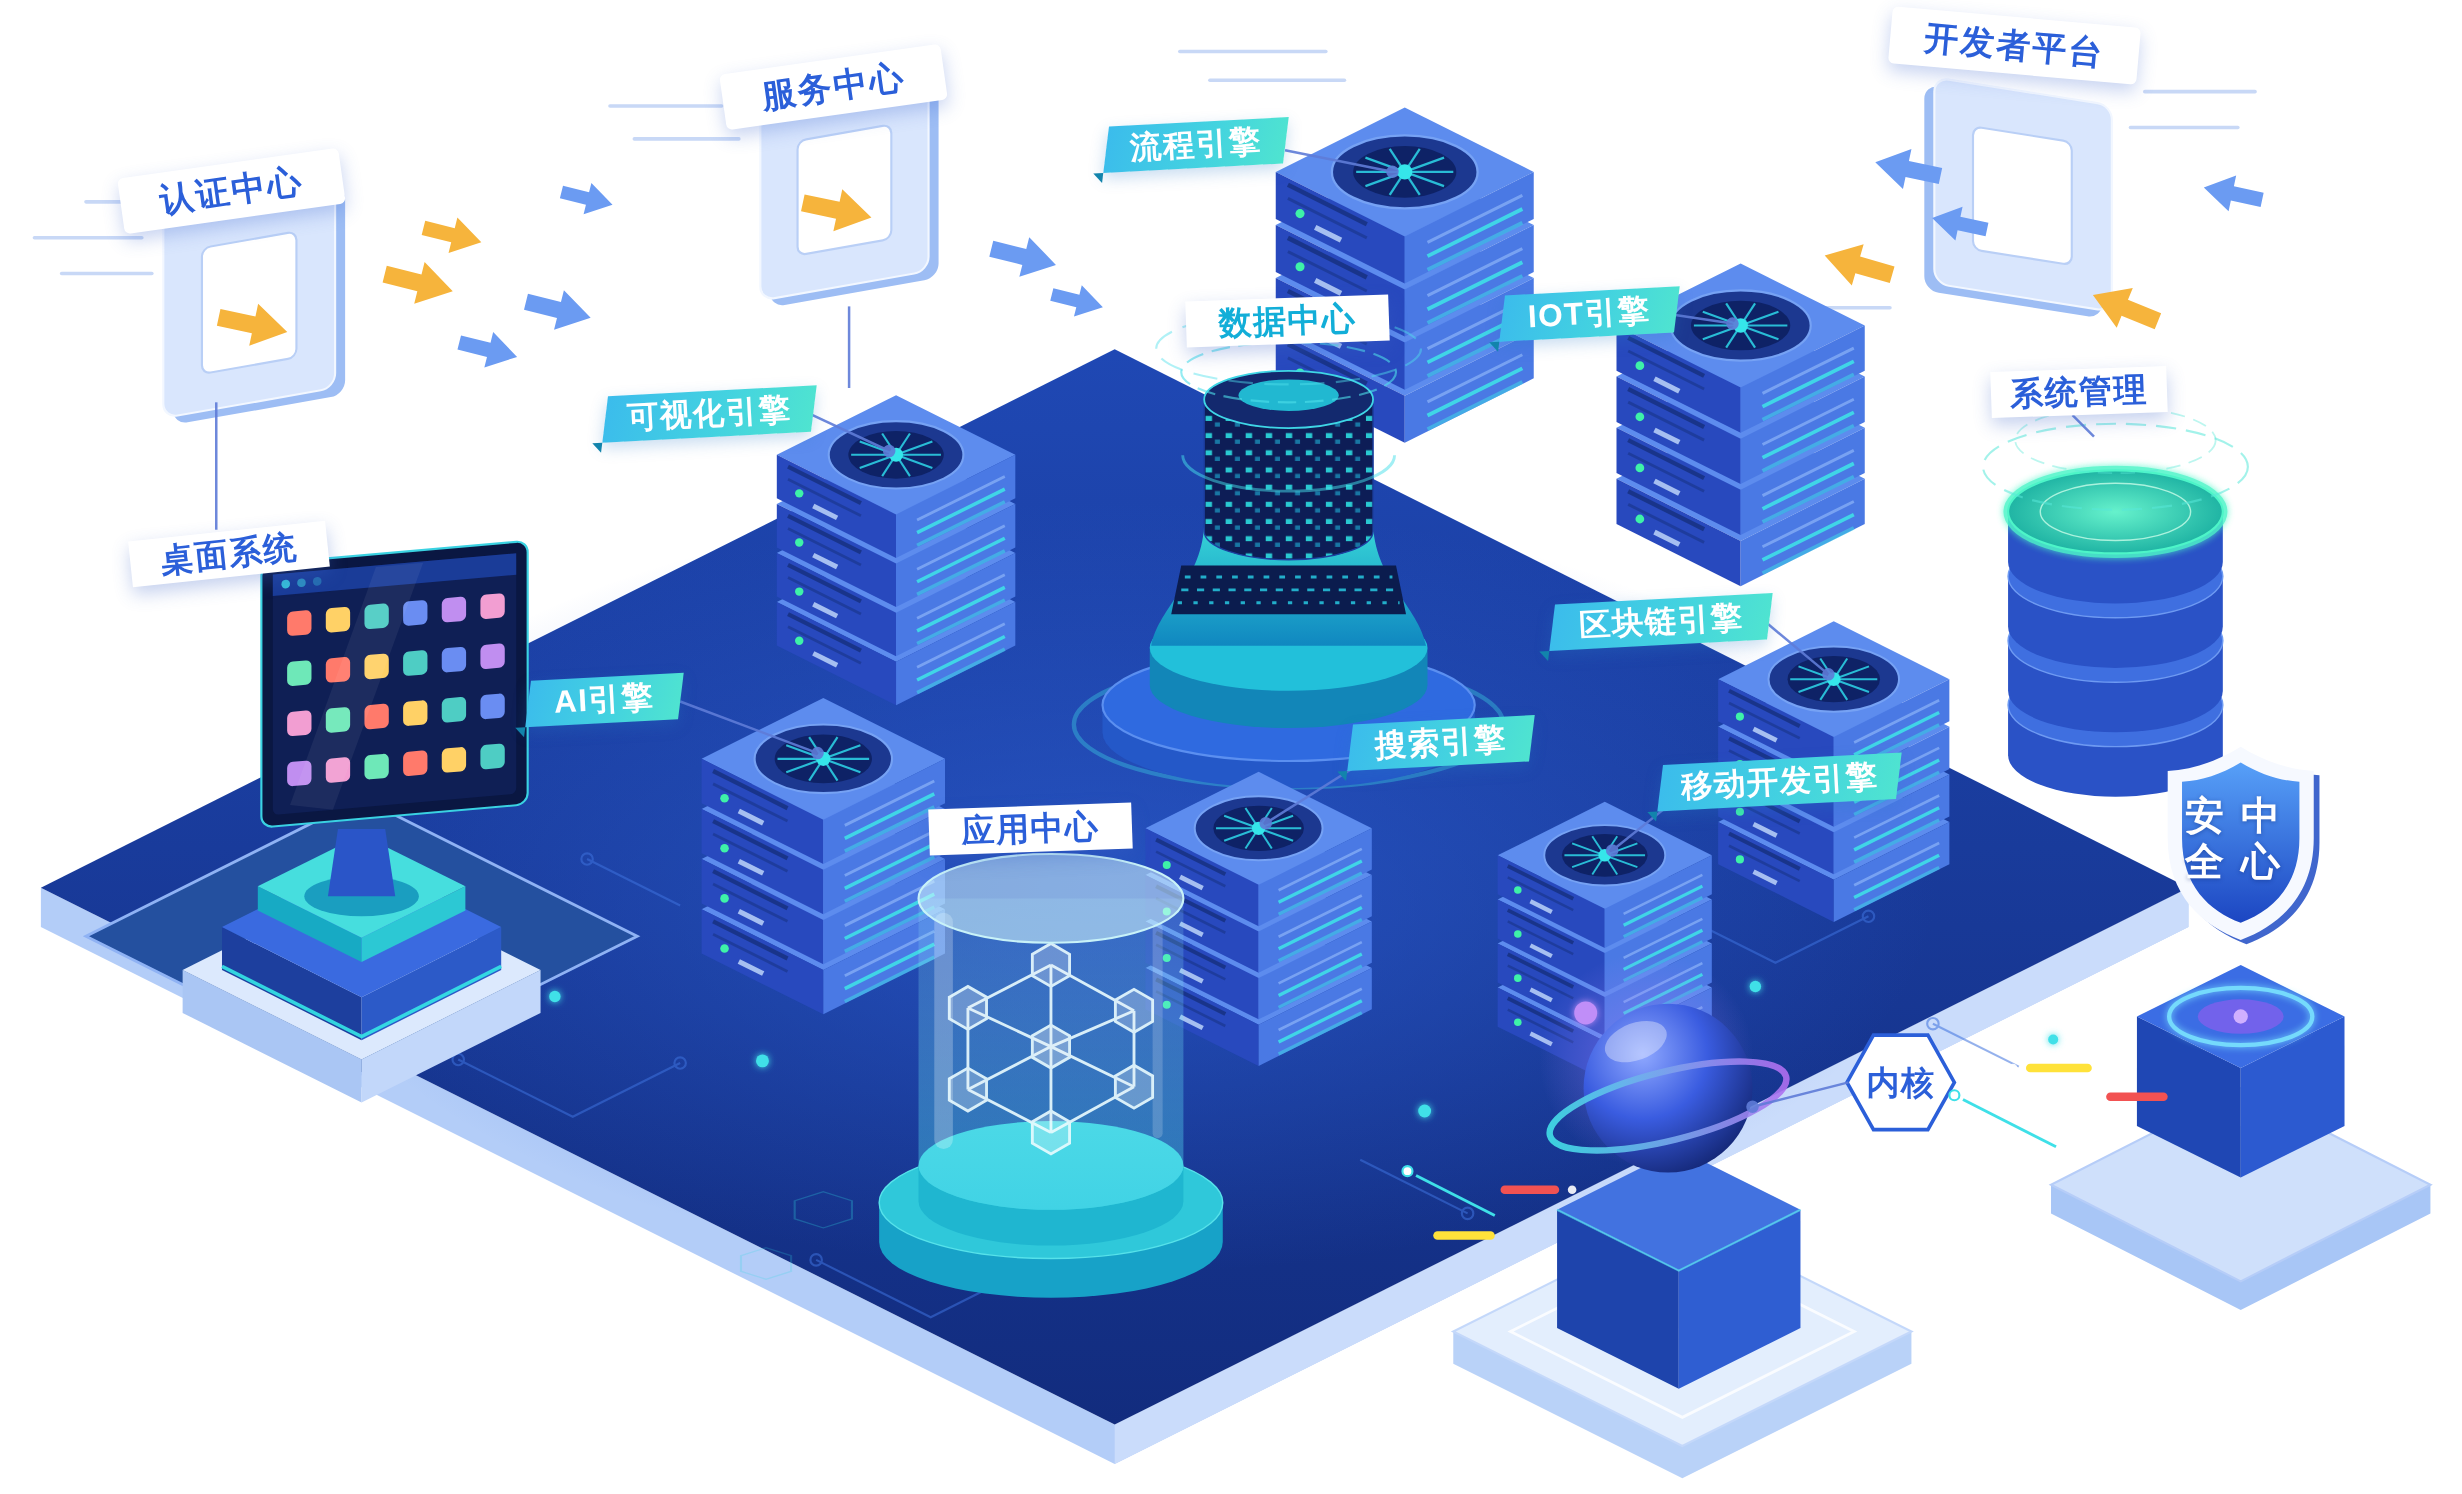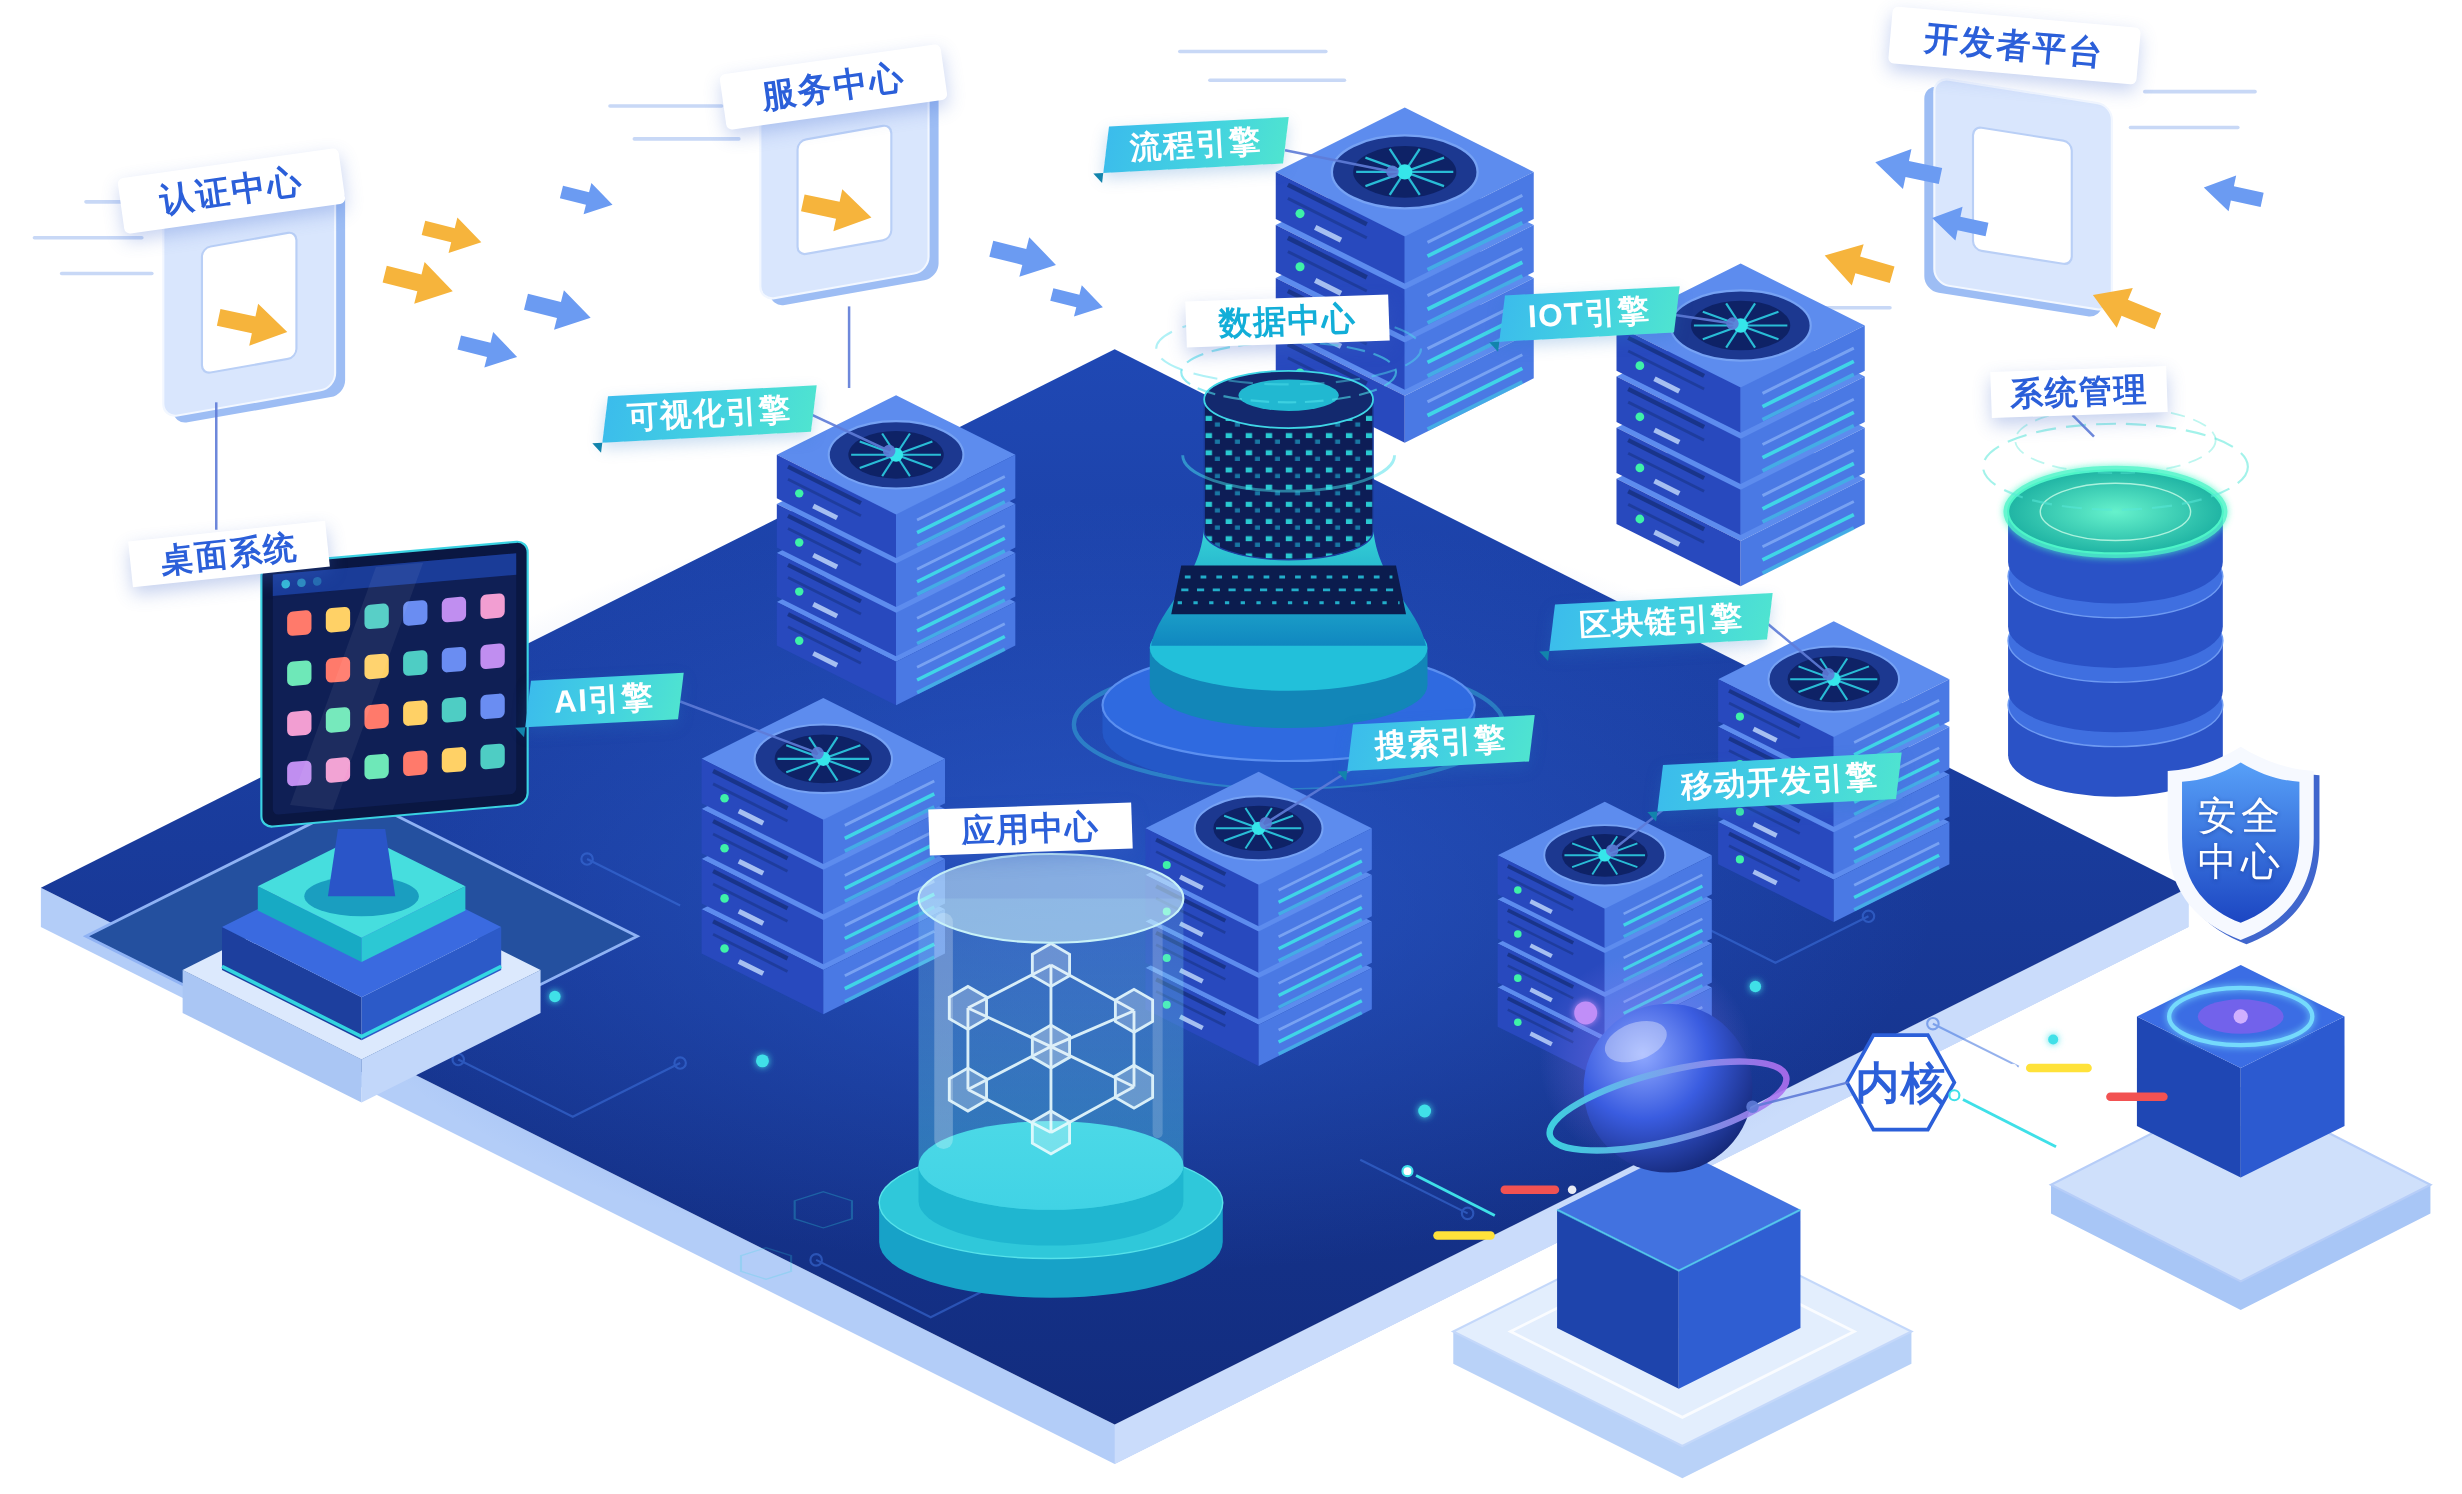--- a/index.html
+++ b/index.html
@@ -30,25 +30,25 @@
   .ribbon--white::after{display:none;}
   .ribbon--teal{color:#12aed8;}
   
   .banner{
     position:absolute;display:flex;align-items:center;justify-content:center;
     background:#ffffff;color:#2b5fd9;font-weight:bold;font-size:34px;letter-spacing:2.1px;
     border-radius:5.7px;box-shadow:0 7.2px 18.6px rgba(70,110,210,.30);
   }
   .hex-label{
     position:absolute;display:flex;align-items:center;justify-content:center;
-    color:#2b5fd9;font-weight:bold;font-size:44px;letter-spacing:1.4px;
+    color:#2b5fd9;font-weight:bold;font-size:33px;letter-spacing:1.4px;
   }
   .shield-label{
-    position:absolute;display:flex;flex-direction:column;align-items:center;justify-content:center;
-    color:#ffffff;font-weight:normal;font-size:39px;letter-spacing:4.3px;line-height:1.18;
+    position:absolute;display:flex;flex-direction:row;align-items:center;justify-content:center;
+    color:#ffffff;font-weight:bold;font-size:39px;letter-spacing:4.3px;line-height:1.18;
     text-shadow:0 1.4px 4.3px rgba(10,40,120,.45);
   }
 </style>
 </head>
 <body>
 
 <div class="stage">
 
 <svg class="scene" width="2462" height="1494" viewBox="0 0 3439 2087">
   <defs>

